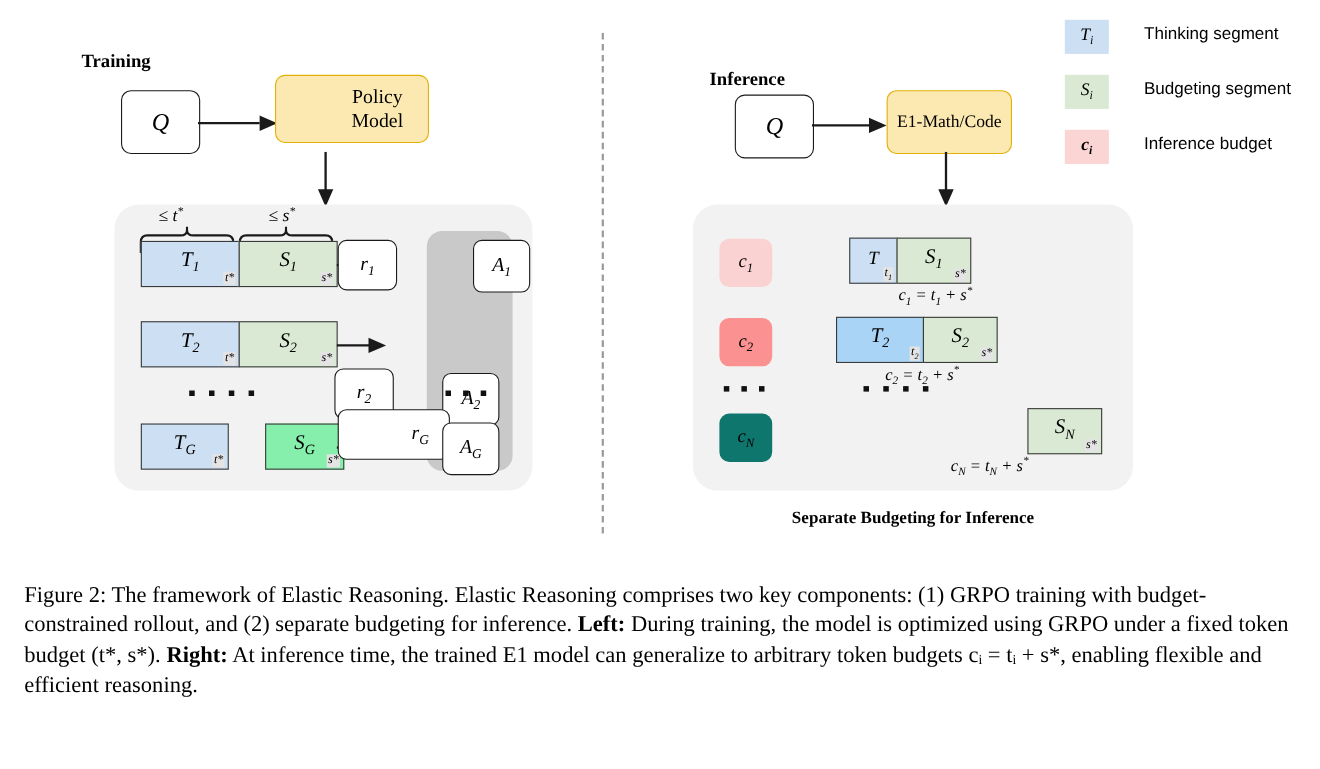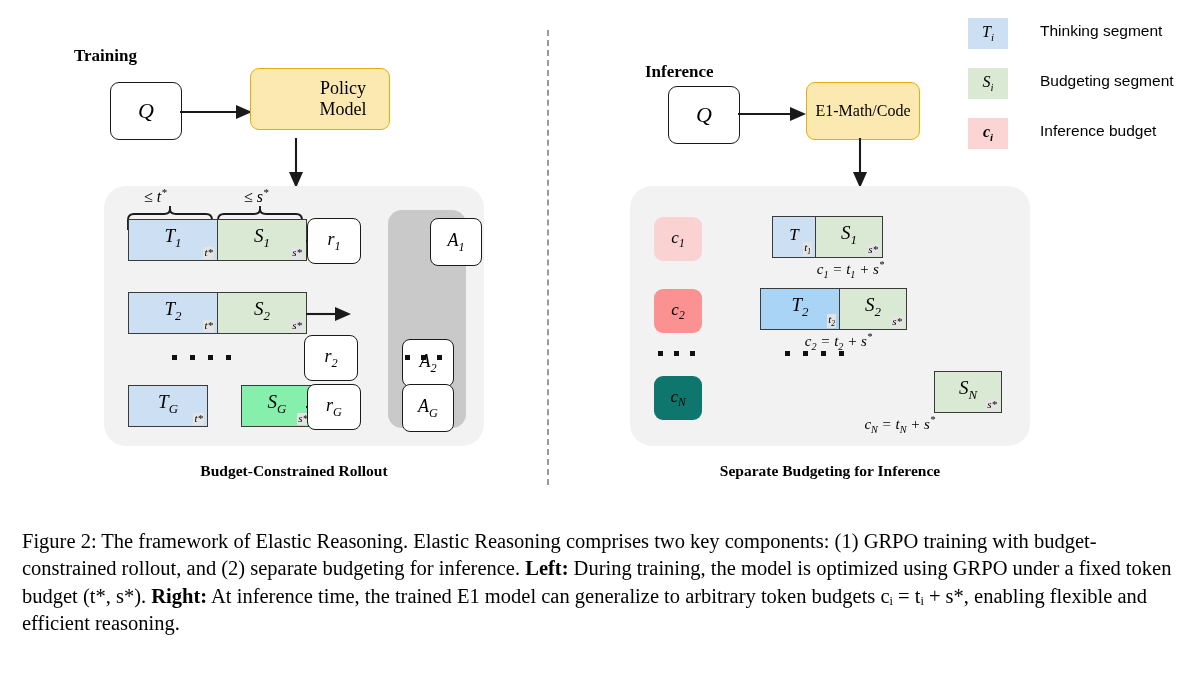--- a/index.html
+++ b/index.html
@@ -265,28 +265,27 @@
     <span class="sub">t*</span>
   </div>
   <div class="seg" style="left:217px; top:385px; width:72px; background:#86efac;margin-left:24px;">
     <span class="lab"><span>S</span><sub>G</sub></span>
     <span class="sub">s*</span>
   </div>
   <svg class="abs" style="left:306px; top:394px;" width="48" height="26">
     <line x1="0" y1="13" x2="30" y2="13" stroke="#1a1a1a" stroke-width="2.1"></line>
     <polygon points="29,6 45,13 29,20" fill="#1a1a1a"></polygon>
   </svg>
-  <div class="rbox" style="left:307px; top:384px;">
+  <div class="rbox" style="left:307px; top:372px;padding-left:48px;">
     <span><span>r</span><sub>G</sub></span>
   </div>
   <div class="abox" style="left:402px; top:384px;">
     <span><span>A</span><sub>G</sub></span>
   </div>
 
-  <div class="abs panel-footer" style="left:104px; top:462px; width:380px;">Budget-Constrained Rollout</div>
 
   <div class="divider" style="left:547px; top:30px; height:455px;"></div>
 
   <div class="abs panel-title" style="left:645px; top:62px;">Inference</div>
 
   <div class="abs qbox" style="left:668px; top:86px;">
     <span>Q</span>
   </div>
 
   <svg class="abs" style="left:738px; top:100px;" width="72" height="30">

